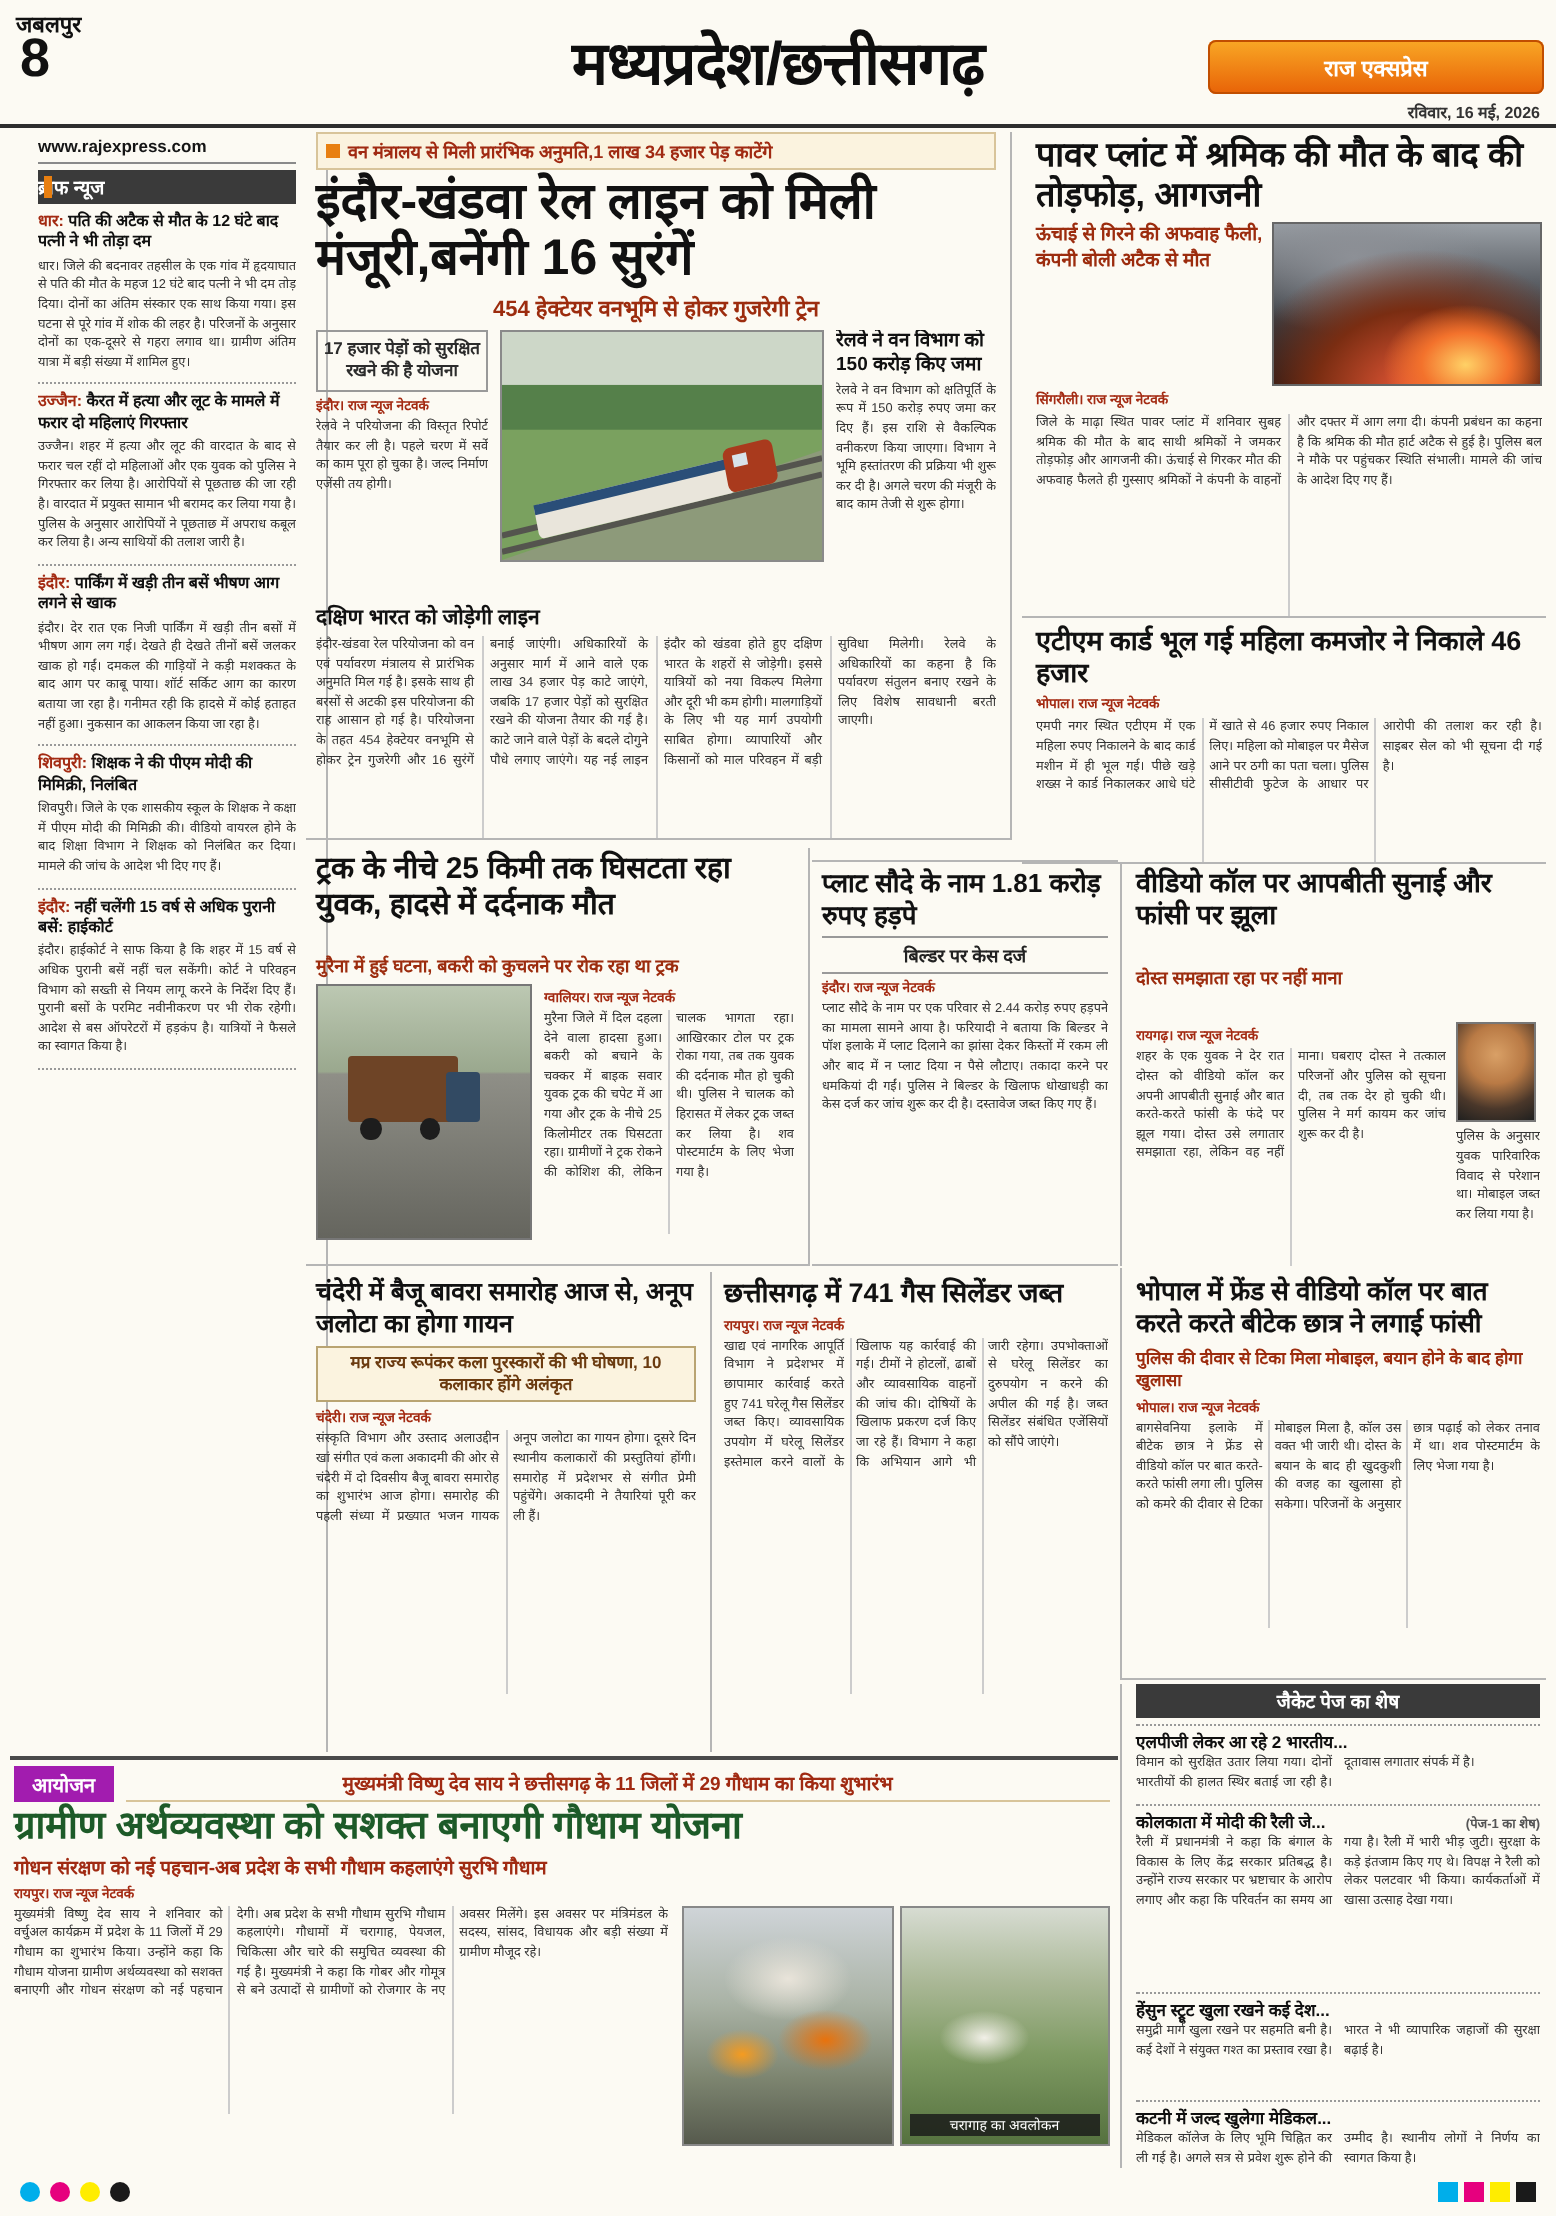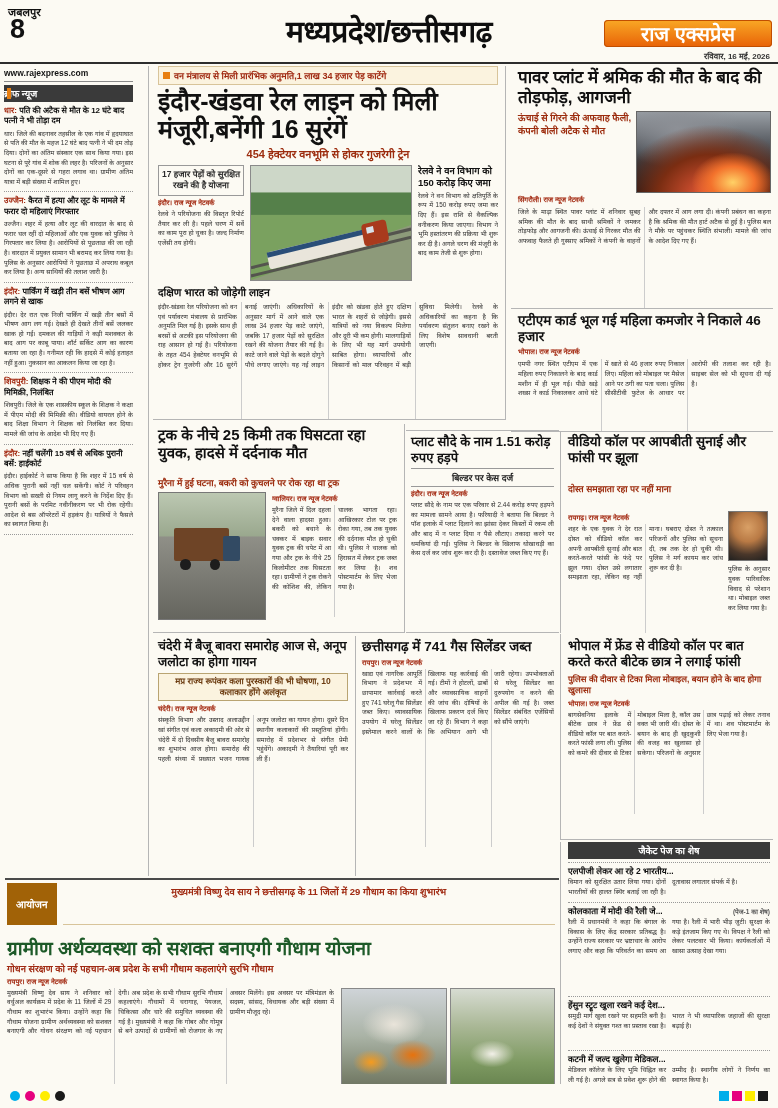--- a/index.html
+++ b/index.html
@@ -6,32 +6,32 @@
   html,body{background:#9a9a9a}
   .page{position:relative;width:778px;height:1108px;margin:0 auto;background:#fcfaf3;
         font-family:"Liberation Sans","DejaVu Sans",sans-serif;color:#222;overflow:hidden}
   .abs{position:absolute}
 
   
   .hdr-city{left:8px;top:4px;font-size:11px;font-weight:bold;color:#111}
   .hdr-page{left:10px;top:16px;font-size:27px;font-weight:800;color:#111;line-height:1}
   .masthead{left:0;right:0;top:10px;text-align:center;font-size:30px;font-weight:800;color:#0e0e0e;letter-spacing:-.5px}
   .brand{right:6px;top:20px;width:168px;height:27px;background:linear-gradient(180deg,#f9a825,#e86207);
-         color:#fff;font-size:20px;font-weight:800;display:flex;align-items:center;justify-content:center;
+         color:#fff;font-size:11px;font-weight:800;display:flex;align-items:center;justify-content:center;
          border-radius:4px;box-shadow:inset 0 0 0 1px #c14e00}
   .hdr-date{right:8px;top:50px;font-size:8px;font-weight:bold;color:#333}
   .rule-top{left:0;right:0;top:62px;height:2px;background:#2d2d2d}
 
   
   .body-txt{font-size:6.4px;line-height:1.5;text-align:justify;color:#333;overflow:hidden}
   .byline{font-size:6.8px;font-weight:bold;color:#a32a12;margin:2px 0}
   .subred{font-weight:bold;color:#9c2c0e}
 
   
-  .brief{left:4px;top:66px;width:145px;height:810px;border-right:1px solid #b5b5b5;padding-right:15px;overflow:hidden}
+  .brief{left:19px;top:66px;width:145px;height:810px;border-right:1px solid #b5b5b5;padding-right:15px;overflow:hidden}
   .website{font-size:8.5px;font-weight:bold;color:#151515;border-bottom:1px solid #8a8a8a;padding:2px 0 3px}
   .brief-bar{margin-top:3px;background:#3a3a3a;color:#fff;font-size:9.5px;font-weight:bold;
              padding:2px 0;position:relative}
   .brief-bar .nub{position:absolute;left:3px;top:3px;bottom:3px;width:4px;background:#e87f10}
   .brief-item{padding:4px 0 5px;border-bottom:1px dotted #999}
   .brief-head{font-size:8px;font-weight:bold;line-height:1.3;color:#101010}
   .brief-lead{color:#a32a12}
   .brief-body{margin-top:2px}
 
   
@@ -42,21 +42,21 @@
   .kicker-sq{width:7px;height:7px;background:#e87f10;flex:0 0 auto}
   .rail-hl{margin-top:3px;font-size:25px;line-height:1.1;font-weight:800;color:#111}
   .rail-sub{margin-top:3px;text-align:center;font-size:11px;font-weight:bold;color:#9c2c0e}
   .rail-row{display:flex;gap:6px;margin-top:4px;height:116px}
   .rail-left{width:86px;overflow:hidden}
   .plan-box{border:1px solid #999;padding:3px 2px;font-size:8.5px;font-weight:bold;text-align:center;
             color:#2c2c2c;line-height:1.35}
   .img-train{flex:1;border:1px solid #8a8a8a;overflow:hidden;position:relative;background:#cfd8cb}
   .rail-right{width:80px;overflow:hidden}
   .side-head{font-size:9.5px;font-weight:bold;line-height:1.25;color:#111}
-  .south-head{margin-top:4px;font-size:10.5px;font-weight:bold;color:#111}
+  .south-head{margin-top:20px;font-size:10.5px;font-weight:bold;color:#111}
   .rail-body{margin-top:3px;height:118px;column-count:4;column-gap:8px;column-rule:1px solid #ccc}
 
   
   .power{left:511px;top:66px;width:262px;height:242px;padding:2px 2px 0 7px;overflow:hidden}
   .power-hl{font-size:17px;line-height:1.15;font-weight:800;color:#111}
   .power-row{display:flex;gap:0;margin-top:4px}
   .power-sub{width:118px;font-size:9.5px;line-height:1.4}
   .img-fire{flex:1;height:82px;border:1px solid #666;position:relative;overflow:hidden;
     background:
       radial-gradient(55px 40px at 72% 88%, #ffd166 0%, #f3722c 40%, rgba(0,0,0,0) 75%),
@@ -125,24 +125,24 @@
   .jk-item:first-of-type{border-top:none}
   .jk-head-row{display:flex;justify-content:space-between;align-items:baseline;gap:4px}
   .jk-head{font-size:8.5px;font-weight:bold;color:#101010}
   .jk-note{font-size:6.5px;font-weight:bold;color:#555;white-space:nowrap}
   .jk-body{margin-top:1px;column-count:2;column-gap:6px}
   .jk-b1{height:22px}.jk-b2{height:76px}.jk-b3{height:36px}.jk-b4{height:34px}
 
   
   .gaudham{left:5px;top:878px;width:554px;height:206px;border-top:2px solid #4a4a4a;padding:3px 4px 0 2px;overflow:hidden}
   .g-head-row{display:flex;align-items:stretch;gap:6px}
-  .g-label{background:#a16207;color:#fff;font-size:10px;font-weight:bold;padding:14px 9px;display:flex;align-items:center}
+  .g-label{background:#a21caf;color:#fff;font-size:10px;font-weight:bold;padding:2px 9px;display:flex;align-items:center}
   .g-kicker{flex:1;text-align:center;font-size:9.5px;font-weight:bold;color:#a02a12;
             border-bottom:1px solid #d8c49a;padding:2px 0}
-  .g-hl{margin-top:13px;font-size:19px;font-weight:800;color:#1d5a28;line-height:1.15;width:78%}
+  .g-hl{margin-top:2px;font-size:19px;font-weight:800;color:#1d5a28;line-height:1.15;width:78%}
   .g-sub{margin-top:2px;font-size:9.5px;font-weight:bold;color:#a02a12}
   .g-bottom{display:flex;gap:7px;margin-top:2px}
   .g-left{flex:1;overflow:hidden}
   .g-body{height:104px;column-count:3;column-gap:7px;column-rule:1px solid #ccc}
   .g-photos{width:214px;display:flex;gap:3px}
   .g-photo{flex:1;border:1px solid #888;position:relative;overflow:hidden;height:120px}
   .g-photo1{background:
       radial-gradient(26px 18px at 28% 62%, #f59b1f, rgba(0,0,0,0) 70%),
       radial-gradient(34px 22px at 68% 56%, #e8720c, rgba(0,0,0,0) 70%),
       radial-gradient(40px 26px at 50% 30%, #e9e4da, rgba(0,0,0,0) 80%),
@@ -285,21 +285,21 @@
         <span class="t-w2"></span>
       </div>
       <div class="truck-col">
         <div class="byline">ग्वालियर। राज न्यूज नेटवर्क</div>
         <p class="body-txt truck-body">मुरैना जिले में दिल दहला देने वाला हादसा हुआ। बकरी को बचाने के चक्कर में बाइक सवार युवक ट्रक की चपेट में आ गया और ट्रक के नीचे 25 किलोमीटर तक घिसटता रहा। ग्रामीणों ने ट्रक रोकने की कोशिश की, लेकिन चालक भागता रहा। आखिरकार टोल पर ट्रक रोका गया, तब तक युवक की दर्दनाक मौत हो चुकी थी। पुलिस ने चालक को हिरासत में लेकर ट्रक जब्त कर लिया है। शव पोस्टमार्टम के लिए भेजा गया है।</p>
       </div>
     </div>
   </div>
 
   <div class="abs plot">
-    <h2 class="plot-hl">प्लाट सौदे के नाम 1.51 करोड़ रुपए हड़पे</h2>
+    <h2 class="plot-hl">प्लाट सौदे के नाम 1.81 करोड़ रुपए हड़पे</h2>
     <div class="plot-box">बिल्डर पर केस दर्ज</div>
     <div class="byline">इंदौर। राज न्यूज नेटवर्क</div>
     <p class="body-txt plot-body">प्लाट सौदे के नाम पर एक परिवार से 2.44 करोड़ रुपए हड़पने का मामला सामने आया है। फरियादी ने बताया कि बिल्डर ने पॉश इलाके में प्लाट दिलाने का झांसा देकर किस्तों में रकम ली और बाद में न प्लाट दिया न पैसे लौटाए। तकादा करने पर धमकियां दी गईं। पुलिस ने बिल्डर के खिलाफ धोखाधड़ी का केस दर्ज कर जांच शुरू कर दी है। दस्तावेज जब्त किए गए हैं।</p>
   </div>
 
   <div class="abs video">
     <h2 class="video-hl">वीडियो कॉल पर आपबीती सुनाई और फांसी पर झूला</h2>
     <div class="video-sub subred">दोस्त समझाता रहा पर नहीं माना</div>
     <div class="video-row">
       <div class="video-main">

